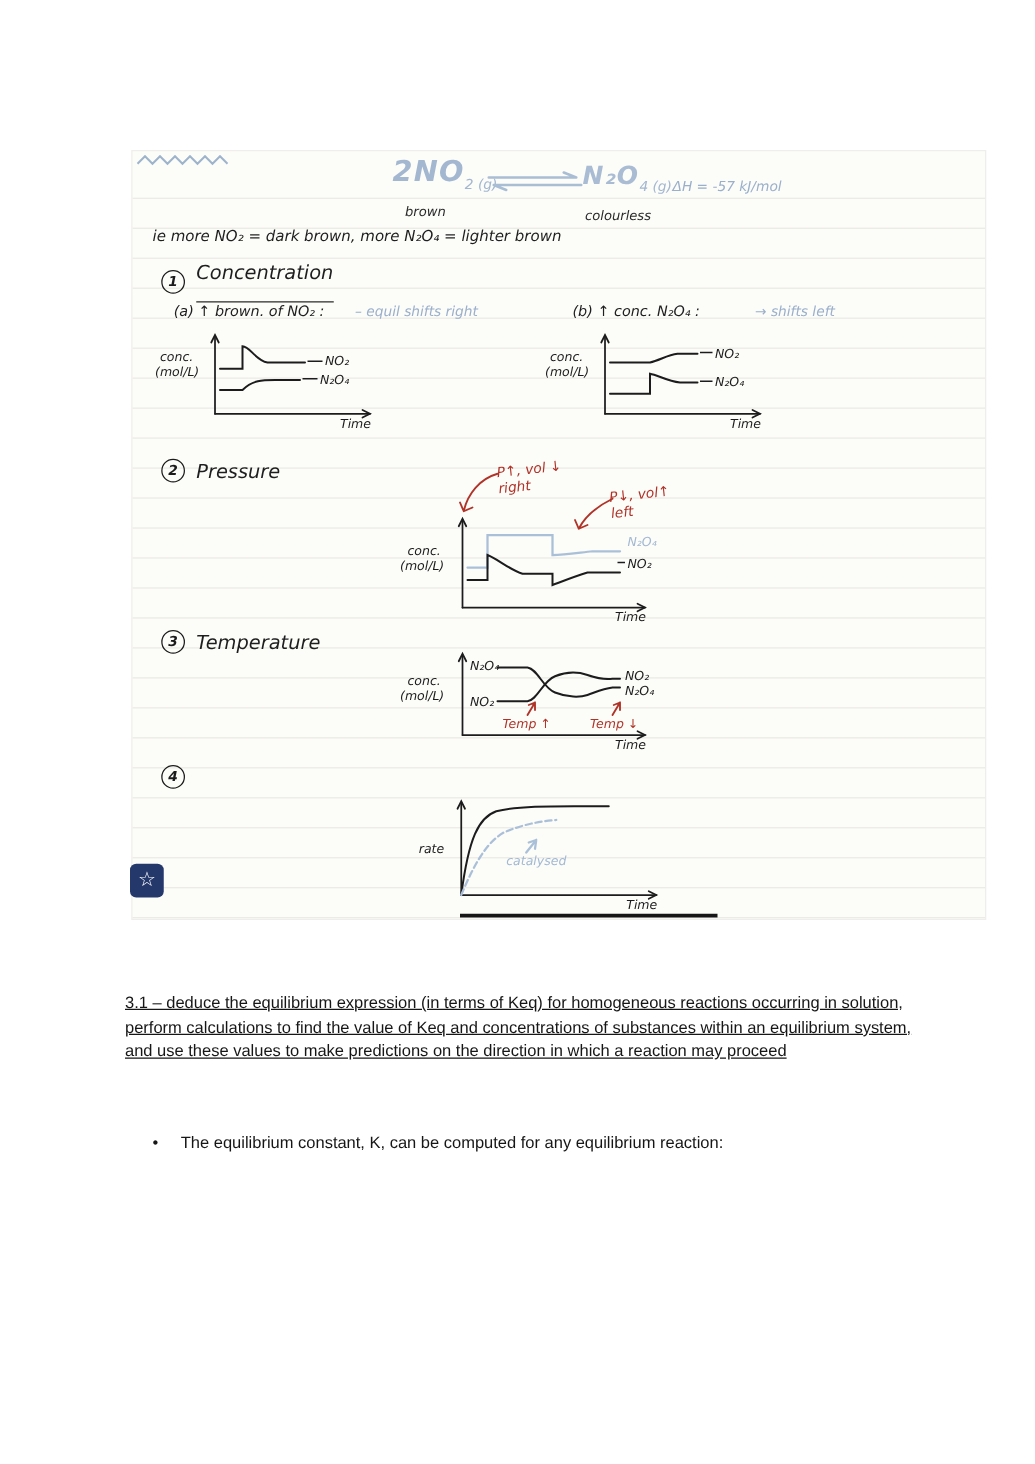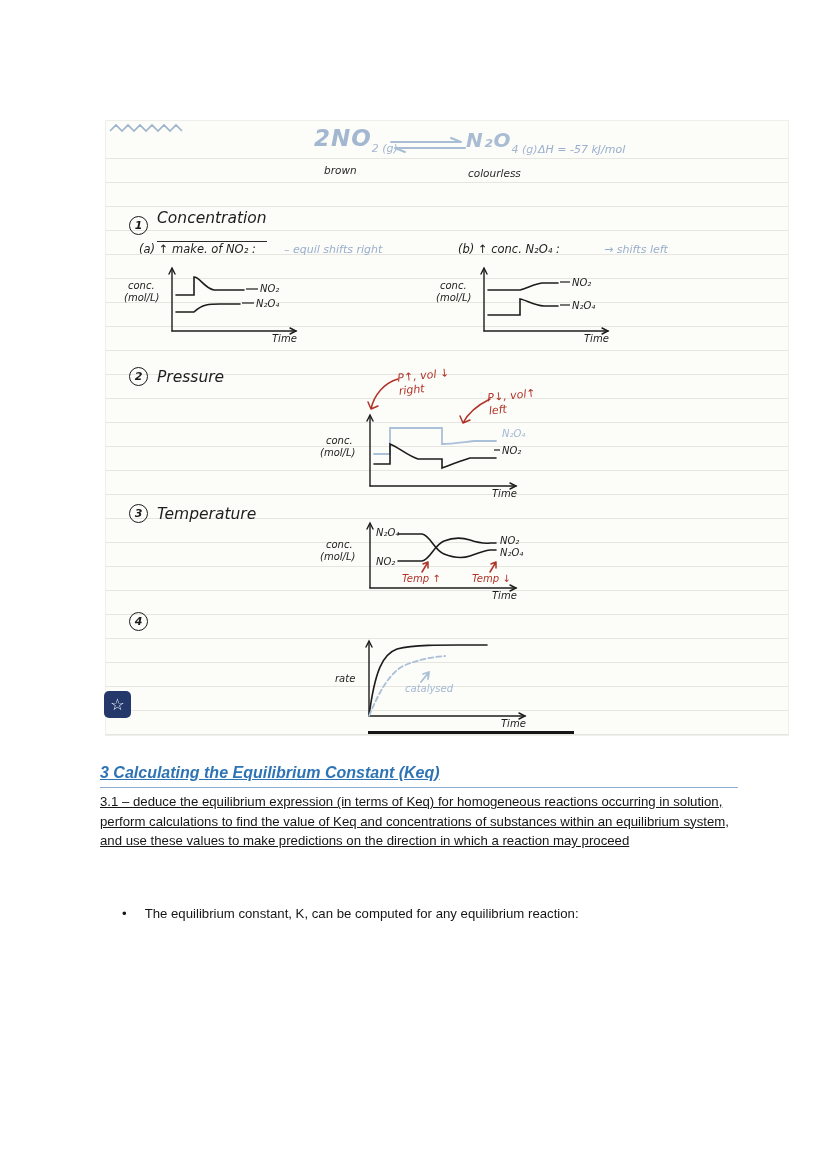--- a/index.html
+++ b/index.html
@@ -71,26 +71,27 @@
       <path d="M2,5 H72 M72,5 L62,1" stroke="#a9bdd4" stroke-width="2" fill="none" stroke-linecap="round"></path>
       <path d="M6,11 H76 M6,11 L16,15" stroke="#a9bdd4" stroke-width="2" fill="none" stroke-linecap="round"></path>
     </svg>
     <div class="abs hw" style="left:360px;top:7px;">
       <span class="eq-big2">N₂O</span><span class="eq-sub">4 (g)</span>
     </div>
     <div class="abs hw eq-dh" style="left:432px;top:22px;">ΔH = -57 kJ/mol</div>
     <div class="abs hw color-lab" style="left:218px;top:43px;">brown</div>
     <div class="abs hw color-lab" style="left:362px;top:46px;">colourless</div>
 
+    <div class="abs hw note-line" style="left:16px;top:61px;">ie  more NO₂ = dark brown,  more N₂O₄ = lighter brown</div>
 
     <div class="sec" style="left:23px;top:88px;">
       <span class="circ hw">1</span>
       <span class="sec-title hw u">Concentration</span>
     </div>
-    <div class="abs hw case-lab" style="left:33px;top:121px;">(a) ↑ make. of NO₂ :</div>
+    <div class="abs hw case-lab" style="left:33px;top:121px;">(a) ↑ brown. of NO₂ :</div>
     <div class="abs hw case-note ink-blue" style="left:150px;top:122px;">– equil shifts right</div>
     <div class="abs hw case-lab" style="left:352px;top:121px;">(b) ↑ conc. N₂O₄ :</div>
     <div class="abs hw case-note ink-blue" style="left:470px;top:122px;">→ shifts left</div>
 
     <svg style="left:18px;top:138px;" width="195" height="85" viewBox="0 0 195 85">
       <text x="4" y="30">conc.</text>
       <text x="0" y="42">(mol/L)</text>
       <path class="ax" d="M48,72 V10"></path>
         <path class="ax" d="M45,15 L48,9 L51,15"></path>
       <path class="ax" d="M48,72 H172"></path>
@@ -193,23 +194,20 @@
       <text x="76" y="58" class="t-blue">catalysed</text>
     </svg>
 
     <div class="bottom-bar"></div>
   </div>
 
   <div class="star-btn">
     <span>☆</span>
   </div>
 
-  <div class="doc-heading">
-    <span class="txt">3 Calculating the Equilibrium Constant (Keq)</span>
-  </div>
 
   <div class="objective">3.1 – deduce the equilibrium expression (in terms of Keq) for homogeneous reactions occurring in solution, perform calculations to find the value of Keq and concentrations of substances within an equilibrium system, and use these values to make predictions on the direction in which a reaction may proceed</div>
 
 
   <div class="bullet-row">
     <span>•</span>
     <span>The equilibrium constant, K, can be computed for any equilibrium reaction:</span>
   </div>
 
 </div>

